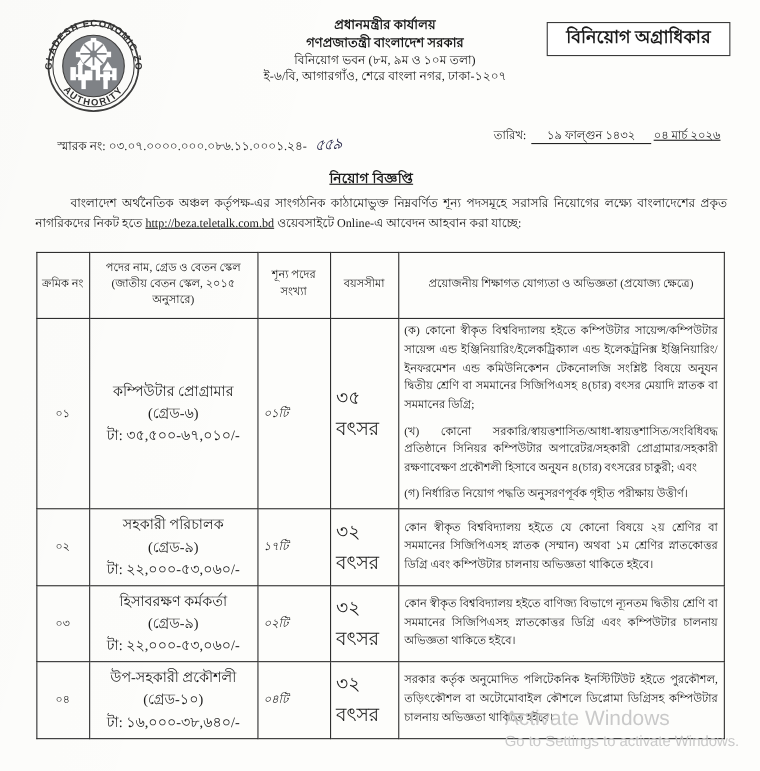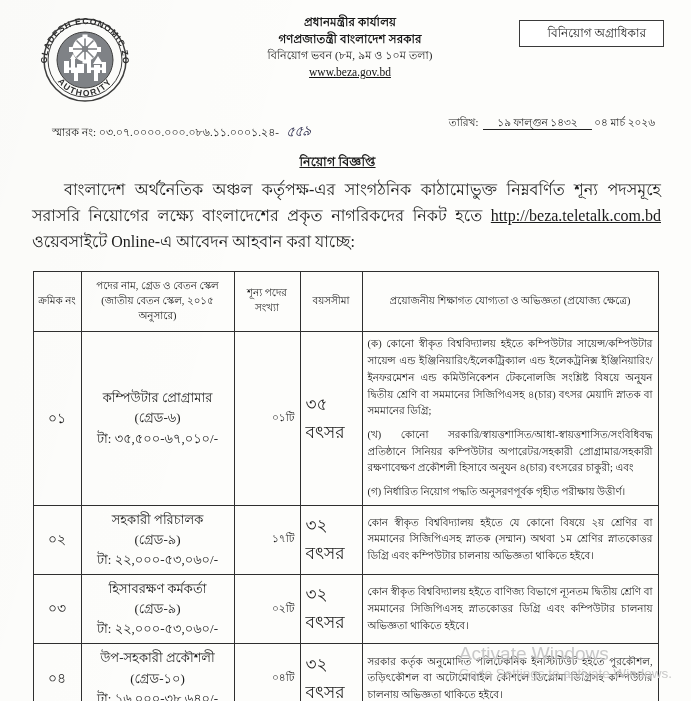--- a/index.html
+++ b/index.html
@@ -54,24 +54,25 @@
     text-decoration: underline;
     color: #101010;
     margin-top: 1px;
   }
 
   .priority-box {
     position: absolute;
     right: 27px;
     top: 20px;
     border: 1.4px solid #3a3a3a;
-    padding: 6px 17px 7px 28px;
-    font-size: 12px;
+    padding: 6px 17px 7px 17px;
+    font-size: 16px;
     background: #fff;
     line-height: 1;
+    font-weight: bold;
   }
 
   
   .memo-row {
     position: relative;
     height: 42px;
   }
   .memo-no {
     position: absolute;
     left: 52px;
@@ -97,36 +98,36 @@
     align-items: flex-start;
     font-size: 10.5px;
   }
   .date-label { margin-right: 5px; }
   .date-stack { text-align: center; }
   .date-top {
     border-bottom: 1px solid #222;
     padding: 0 14px 1px 14px;
     font-size: 10.5px;
   }
-  .date-bot { padding-top: 1px; font-size: 10.5px; }
+  .date-bot { padding-top: 1px; font-size: 10.5px; text-decoration: underline; }
 
   
   .notice-title {
     text-align: center;
     font-size: 12.5px;
     font-weight: bold;
     text-decoration: underline;
     margin: -4px 16px 4px 0;
     letter-spacing: .2px;
   }
 
   
   .intro {
     margin: 0 30px 16px 32px;
-    font-size: 16px;
+    font-size: 11px;
     line-height: 1.62;
     text-align: justify;
     text-indent: 32px;
   }
   .intro .lnk { text-decoration: underline; font-family:"Liberation Serif",serif; }
   .intro .rom { font-family:"Liberation Serif",serif; }
 
   
   table.jobs {
     margin: 7px auto 0 auto;
@@ -145,23 +146,23 @@
     text-align: center;
     line-height: 1.45;
     padding: 7px 4px 8px 4px;
   }
   col.c-sl   { width: 48px; }
   col.c-post { width: 153px; }
   col.c-vac  { width: 66px; }
   col.c-age  { width: 62px; }
   col.c-qual { width: 296px; }
 
-  td.sl  { text-align:center; font-size: 14px; }
+  td.sl  { text-align:center; font-size: 10px; }
   td.post{ text-align:center; font-size: 13px; line-height: 1.55; }
-  td.vac { text-align:right; font-size: 10.6px; }
+  td.vac { text-align:left; font-size: 10.6px; font-style: italic; }
   td.age { text-align:left; font-size: 17px; margin-left: 31px; }
   td.qual{
     text-align: justify;
     font-size: 10.3px;
     line-height: 1.62;
     padding: 6px 7px 6px 7px;
   }
   td.qual p { margin: 0 0 0 0; }
   td.qual p + p { margin-top: 7px; }
   td.qual p.gap-big { }
@@ -241,21 +242,21 @@
         <text font-family="'Liberation Sans', sans-serif" font-size="8.6" font-weight="bold" fill="#2e2e2e" letter-spacing="1.6">
           <textPath href="#arcBot" startOffset="50%" text-anchor="middle">AUTHORITY</textPath>
         </text>
       </svg>
     </div>
 
     <div class="org-block">
       <div class="org-line b">প্রধানমন্ত্রীর কার্যালয়</div>
       <div class="org-line b">গণপ্রজাতন্ত্রী বাংলাদেশ সরকার</div>
       <div class="org-line addr">বিনিয়োগ ভবন (৮ম, ৯ম ও ১০ম তলা)</div>
-      <div class="org-url">www.beza.gov.bd</div>
+      <div class="org-line addr">ই-৬/বি, আগারগাঁও, শেরে বাংলা নগর, ঢাকা-১২০৭</div>
     </div>
 
     <div class="priority-box">বিনিয়োগ অগ্রাধিকার</div>
   </div>
 
   <div class="memo-row">
     <div class="memo-no">
       <span>স্মারক নং: ০৩.০৭.০০০০.০০০.০৮৬.১১.০০০১.২৪-</span><span class="memo-hand">৫৫৯</span>
     </div>
     <div class="date-block">

